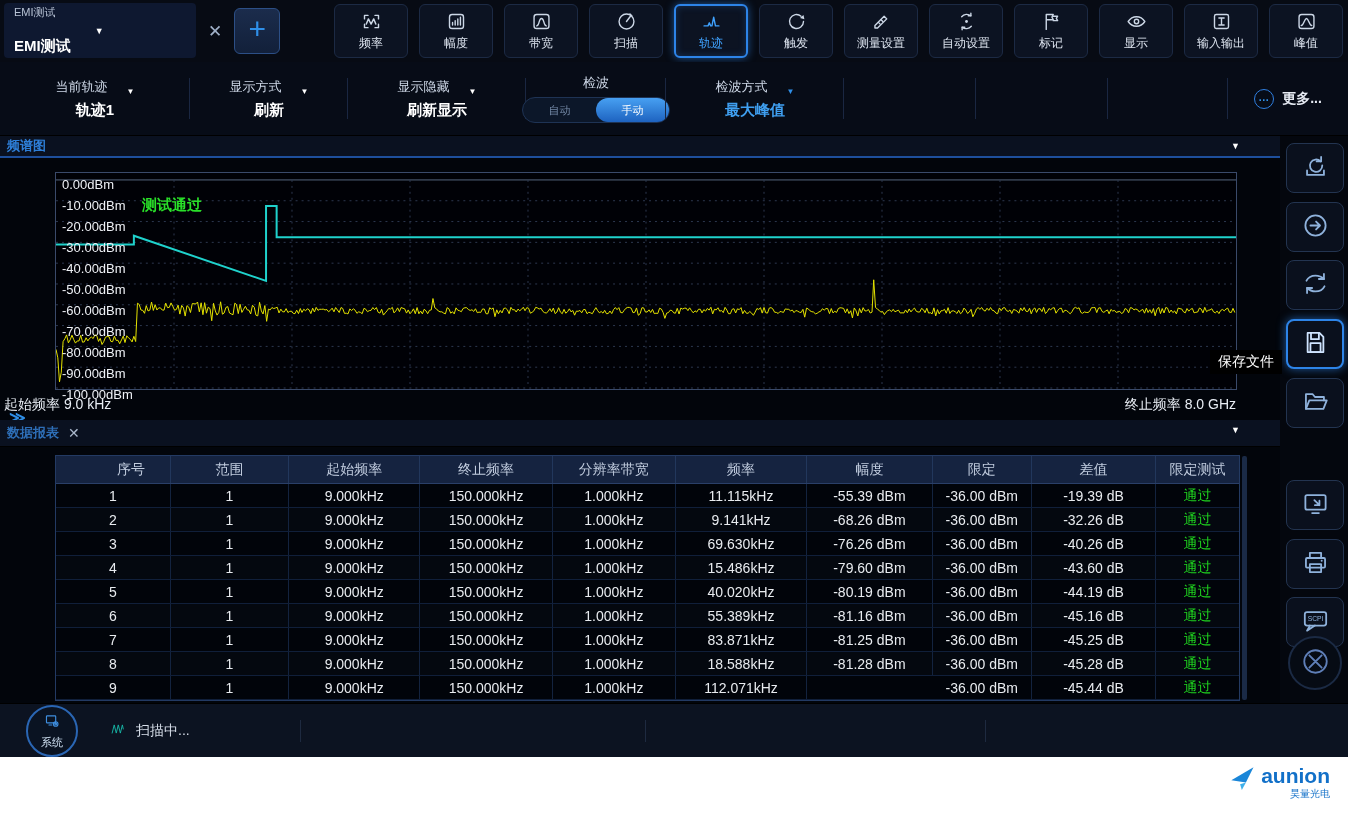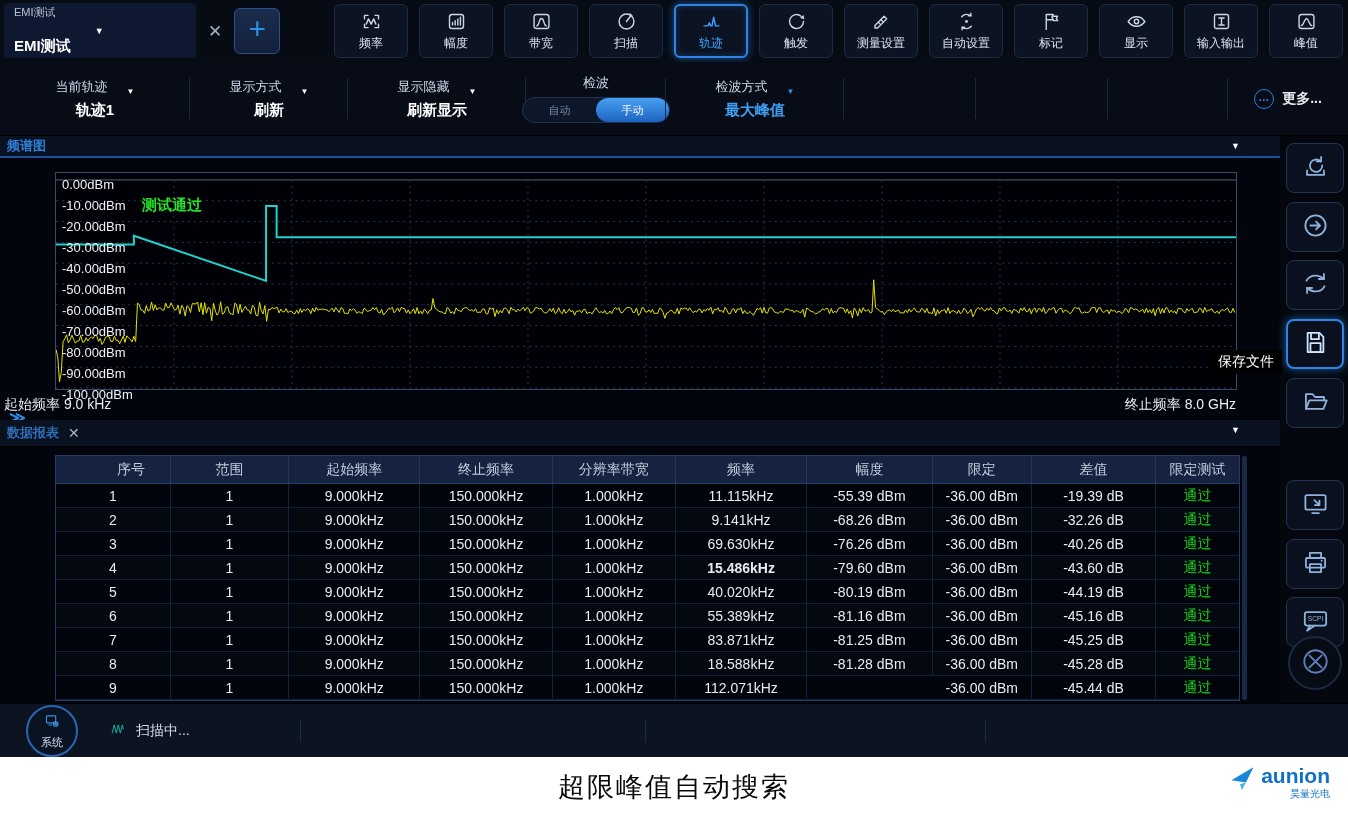--- a/index.html
+++ b/index.html
@@ -368,21 +368,21 @@
           <div class="td" style="width: 8.4%;">-36.00 dBm</div>
           <div class="td" style="width: 10.5%;">-40.26 dB</div>
           <div class="td pass" style="width: 7%;">通过</div>
         </div>
         <div class="trow">
           <div class="td" style="width: 9.7%;">4</div>
           <div class="td" style="width: 10%;">1</div>
           <div class="td" style="width: 11.1%;">9.000kHz</div>
           <div class="td" style="width: 11.2%;">150.000kHz</div>
           <div class="td" style="width: 10.4%;">1.000kHz</div>
-          <div class="td" style="width: 11.1%; font-weight: bold;">15.486kHz</div>
+          <div class="td" style="width: 11.1%;">15.486kHz</div>
           <div class="td" style="width: 10.6%;">-79.60 dBm</div>
           <div class="td" style="width: 8.4%;">-36.00 dBm</div>
           <div class="td" style="width: 10.5%;">-43.60 dB</div>
           <div class="td pass" style="width: 7%;">通过</div>
         </div>
         <div class="trow">
           <div class="td" style="width: 9.7%;">5</div>
           <div class="td" style="width: 10%;">1</div>
           <div class="td" style="width: 11.1%;">9.000kHz</div>
           <div class="td" style="width: 11.2%;">150.000kHz</div>
@@ -526,21 +526,20 @@
         <span><svg viewBox="0 0 24 24" fill="none" stroke="currentColor" stroke-width="1.6" stroke-linecap="round" stroke-linejoin="round">
             <circle cx="12" cy="12" r="10"></circle>
             <path d="M6.5 6.5L12 12l5.5-5.5M6.5 17.5L12 12l5.5 5.5"></path>
           </svg></span>
       </div>
     </div>
   <div class="save-tooltip">保存文件</div>
 </div>
 
 <div class="caption-row">
-  <div class="caption">超限峰值自动搜索</div>
   <div class="logo">
     <svg viewBox="0 0 24 24">
       <path d="M2 13 L21 2 L14.5 15 Z" fill="#1a86d8"></path>
       <path d="M9.5 16.5 L14.5 15 L11 21.5 Z" fill="#3fb0ea"></path>
     </svg>
     <div class="logo-col">
       <span class="brand">aunion</span>
       <span class="brand-sub">昊量光电</span>
     </div>
   </div>

